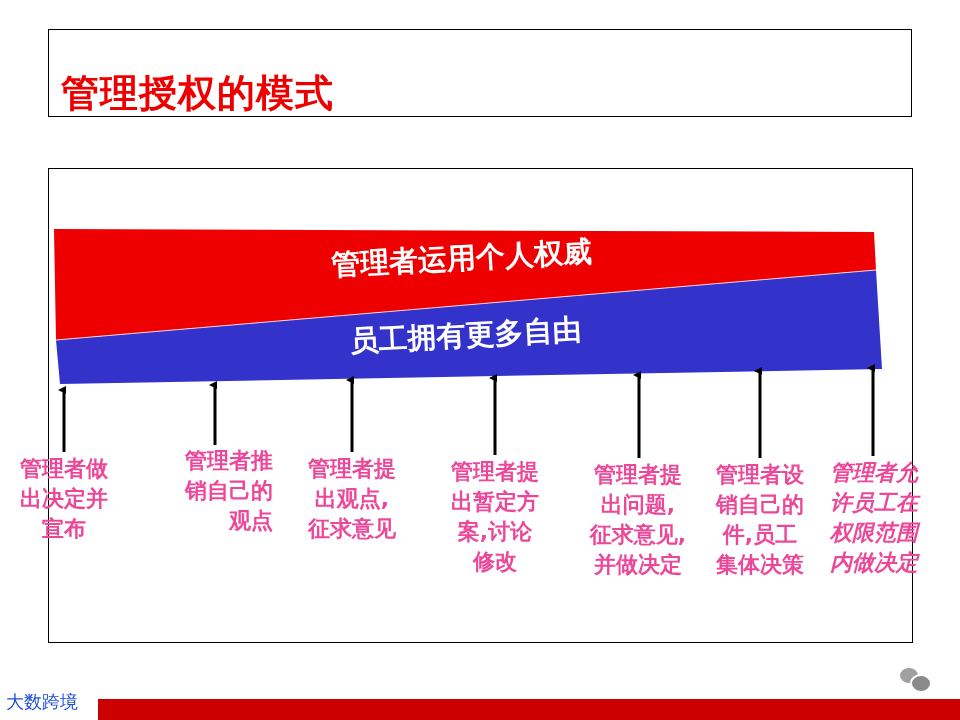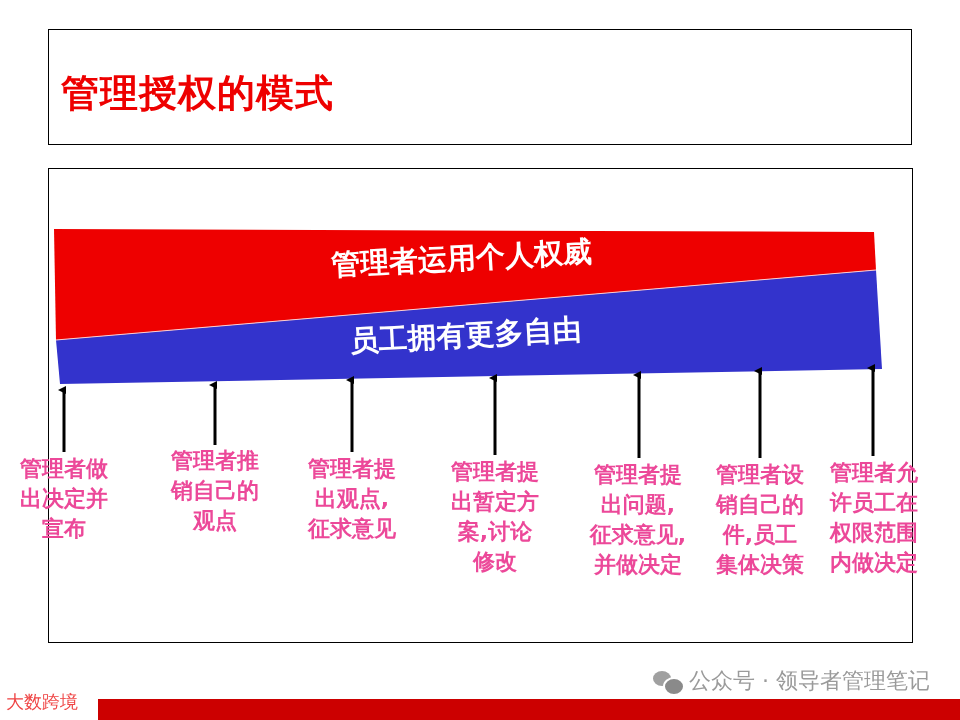--- a/index.html
+++ b/index.html
@@ -1,33 +1,33 @@
 <!DOCTYPE html>
 <html><head>
 <meta charset="utf-8">
 <style>
   html, body { margin:0; padding:0; }
   body { width:960px; height:720px; position:relative; background:#ffffff; overflow:hidden;
          font-family:"DejaVu Sans", "Liberation Sans", sans-serif; }
-  .title-box { position:absolute; left:48px; top:29px; width:864px; height:116px;
+  .title-box { position:absolute; left:48px; top:29px; width:864px; height:88px;
                border:1px solid #000; box-sizing:border-box; }
   .title { position:absolute; left:12px; top:38px; font-size:38px; font-weight:bold;
            color:#ee0000; letter-spacing:1px; white-space:nowrap; }
   .main-box { position:absolute; left:48px; top:168px; width:865px; height:475px;
               border:1px solid #000; box-sizing:border-box; }
   svg.diagram { position:absolute; left:0; top:0; }
   .label { position:absolute; font-size:22px; font-weight:bold; color:#ec4899;
            text-align:center; line-height:30px; white-space:pre; }
   .watermark { position:absolute; right:30px; top:666px; font-size:22px; color:#9a9a9a;
                white-space:nowrap; display:flex; align-items:center; gap:6px; }
   .wm-icon { width:30px; height:24px; position:relative; }
   .wm-icon .b1 { position:absolute; left:0; top:2px; width:18px; height:15px; border-radius:50%; background:#a0a0a0; }
   .wm-icon .b2 { position:absolute; left:10px; top:8px; width:18px; height:15px; border-radius:50%; background:#8a8a8a; border:2px solid #fff; }
   .footer-bar { position:absolute; left:98px; top:699px; width:862px; height:21px; background:#cc0000; }
-  .corner-logo { position:absolute; left:6px; top:690px; font-size:18px; color:#ef4444; white-space:nowrap; }
+  .corner-logo { position:absolute; left:6px; top:690px; font-size:18px; color:#1d4ed8; white-space:nowrap; }
 </style>
 </head>
 <body>
 
 <div class="title-box">
   <div class="title">管理授权的模式</div>
 </div>
 
 <div class="main-box"></div>
 
@@ -50,45 +50,44 @@
     <line x1="495" y1="455" x2="495" y2="378" marker-end="url(#arrowhead)"></line>
     <line x1="639" y1="458" x2="639" y2="375" marker-end="url(#arrowhead)"></line>
     <line x1="760" y1="458" x2="760" y2="371" marker-end="url(#arrowhead)"></line>
     <line x1="873" y1="456" x2="873" y2="368" marker-end="url(#arrowhead)"></line>
   </g>
 </svg>
 
 <div class="label" style="left:6px; top:454px; width:116px;">管理者做
 出决定并
 宣布</div>
-<div class="label" style="left:157px; top:446px; width:116px;">管理者推
+<div class="label" style="left:157px; top:446px; width:116px;text-align:right;">管理者推
 销自己的
 观点</div>
 <div class="label" style="left:294px; top:454px; width:116px;">管理者提
 出观点,
 征求意见</div>
 <div class="label" style="left:437px; top:457px; width:116px;">管理者提
 出暂定方
 案,讨论
 修改</div>
 <div class="label" style="left:576px; top:460px; width:124px;">管理者提
 出问题,
 征求意见,
 并做决定</div>
 <div class="label" style="left:702px; top:460px; width:116px;">管理者设
 销自己的
 件,员工
 集体决策</div>
-<div class="label" style="left:816px; top:458px; width:116px;">管理者允
+<div class="label" style="left:816px; top:458px; width:116px;font-style:italic;">管理者允
 许员工在
 权限范围
 内做决定</div>
 
 <div class="watermark">
   <span class="wm-icon">
       <span class="b1"></span>
       <span class="b2"></span>
     </span>
-  <span>公众号 · 领导者管理笔记</span>
 </div>
 
 <div class="footer-bar"></div>
 <div class="corner-logo">大数跨境</div>
 
 </body></html>

